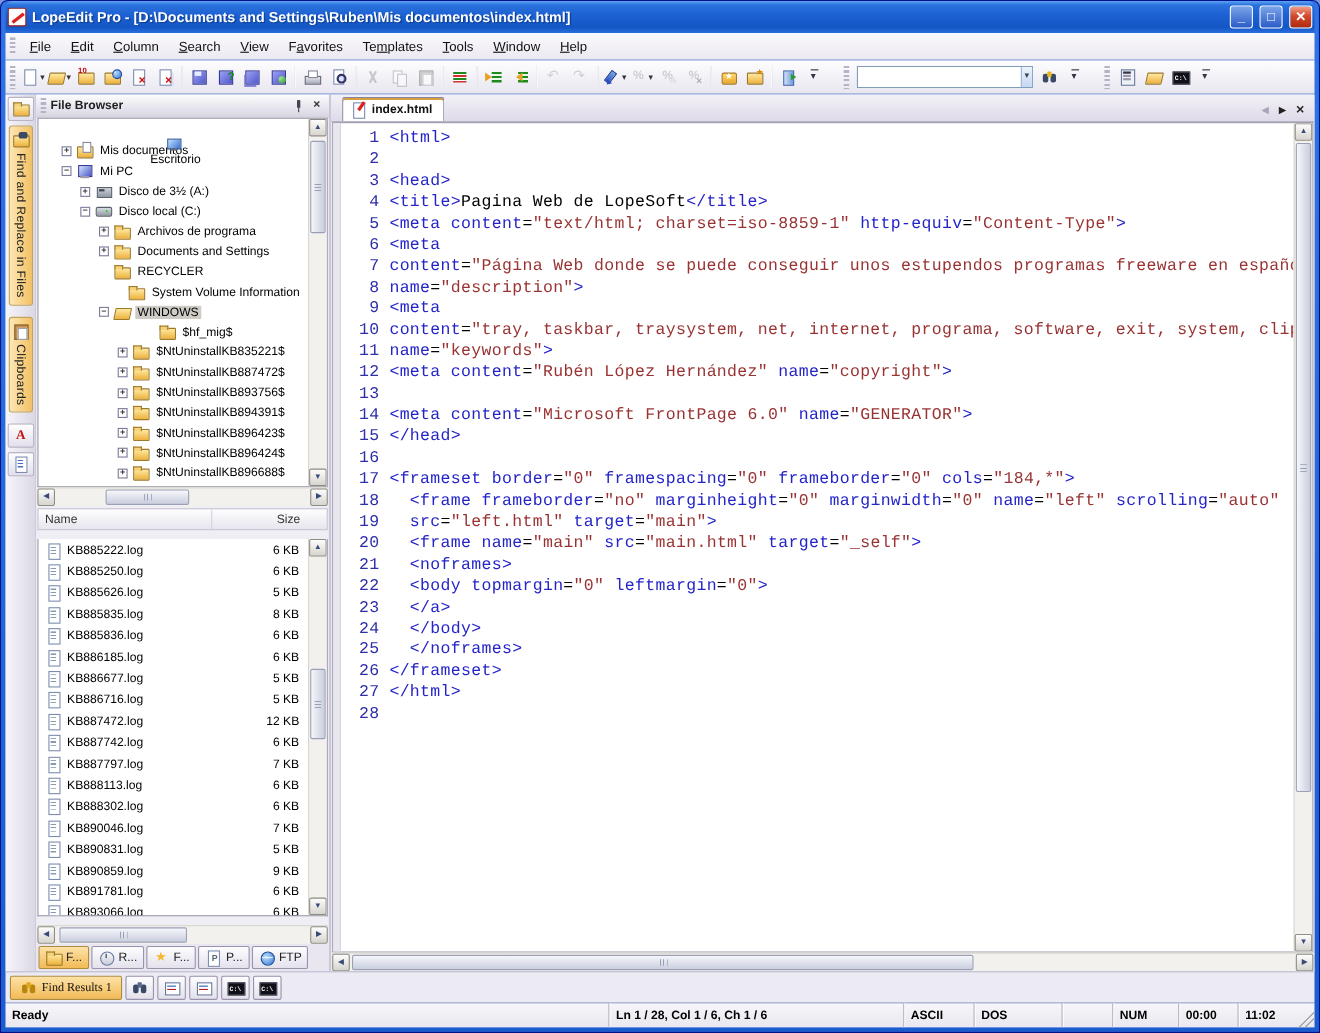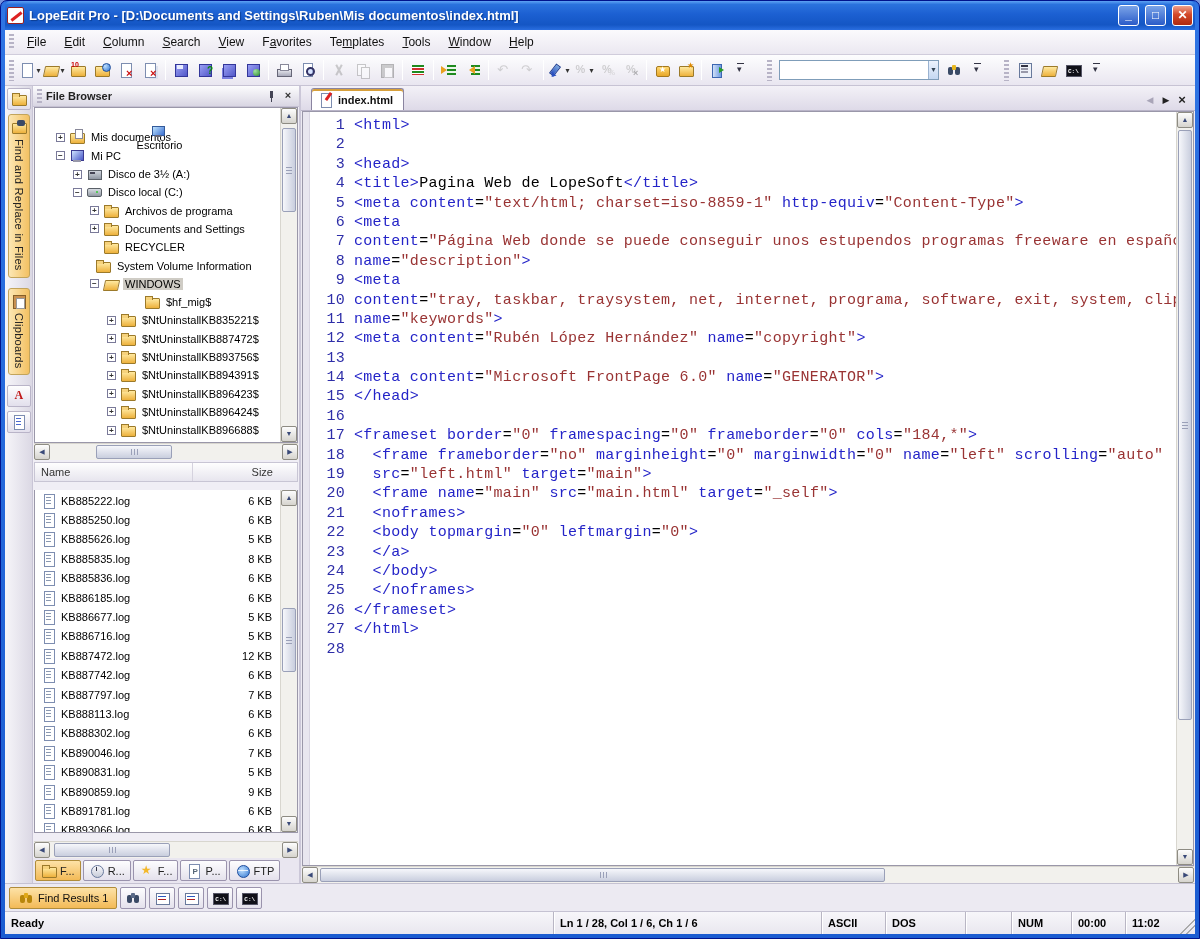--- a/index.html
+++ b/index.html
@@ -206,21 +206,21 @@
   .code { position:absolute; left:8px; top:4px; right:17px; bottom:0; overflow:hidden;
     font-family:"Liberation Mono",monospace; font-size:15px; letter-spacing:.3px; }
   .cline { height:19.4px; line-height:19.4px; white-space:pre; }
   .cline .num { display:inline-block; width:34px; text-align:right; color:#2e2ea8; margin-right:9px; }
   .cline .k { color:#2424c8; } .cline .s { color:#993333; } .cline .p { color:#000; }
 
   
   .results { height:28px; flex:0 0 28px; background:#eceaf2; border-top:1px solid #c5c2d2; display:flex;
     align-items:center; gap:3px; padding:0 4px; }
   .restab { height:22px; display:flex; align-items:center; gap:4px; padding:0 8px; font-size:11px; color:#111;
-    border:1px solid #9a93ad; border-radius:2px; background:linear-gradient(#fde2a7,#f3ba57); border-color:#b08c3a; }
+    border:1px solid #9a93ad; border-radius:2px; background:linear-gradient(#fde2a7,#f3ba57); border-color:#b08c3a;font-family:Liberation Serif, serif; }
   .resbtn { width:26px; height:22px; display:flex; align-items:center; justify-content:center;
     border:1px solid #9a93ad; border-radius:2px; background:linear-gradient(#fdfdfe,#e4e1ec); }
 
   
   .statusbar { height:23px; flex:0 0 23px; background:linear-gradient(#f7f6fa,#e9e7ef); border-top:1px solid #c5c2d2;
     display:flex; align-items:stretch; font-size:11px; color:#000; }
   .scell { display:flex; align-items:center; padding:0 6px; border-left:1px solid #b9b6c4; box-shadow:inset 1px 0 0 #fff;font-weight:bold; }
   .scell.first { flex:1; border-left:0; box-shadow:none; }
   .sgrip { width:16px; background:
     linear-gradient(135deg,transparent 60%,#aaa 60%,#aaa 65%,transparent 65%,transparent 75%,#aaa 75%,#aaa 80%,transparent 80%); }
@@ -439,21 +439,21 @@
             <div class="trow" style="padding-left: 55px;">
               <span class="exp">+</span>
               <span class="i i-folder"></span>
               <span class="lbl">Documents and Settings</span>
             </div>
             <div class="trow" style="padding-left: 55px;">
               <span class="expsp"></span>
               <span class="i i-folder"></span>
               <span class="lbl">RECYCLER</span>
             </div>
-            <div class="trow" style="padding-left: 47px;">
+            <div class="trow" style="padding-left: 68px;">
               <span class="expsp"></span>
               <span class="i i-folder"></span>
               <span class="lbl">System Volume Information</span>
             </div>
             <div class="trow" style="padding-left: 55px;">
               <span class="exp">−</span>
               <span class="i i-folder-open"></span>
               <span class="lbl sel">WINDOWS</span>
             </div>
             <div class="trow" style="padding-left: 96px;">

